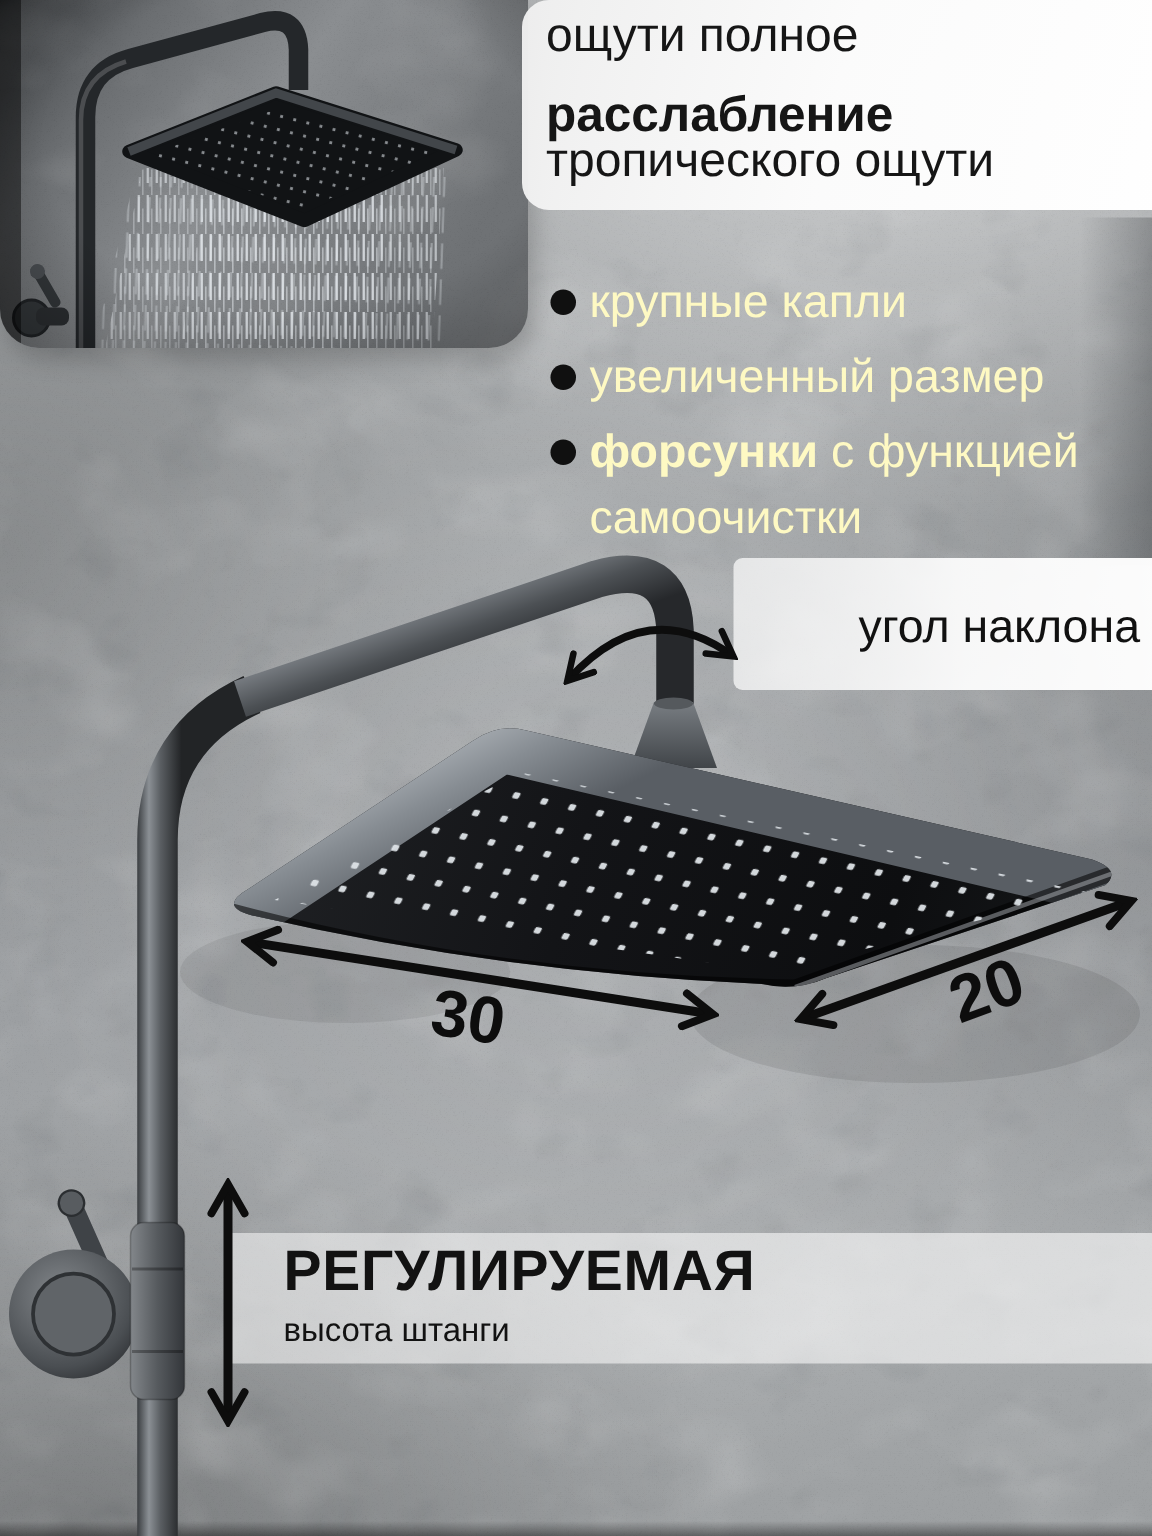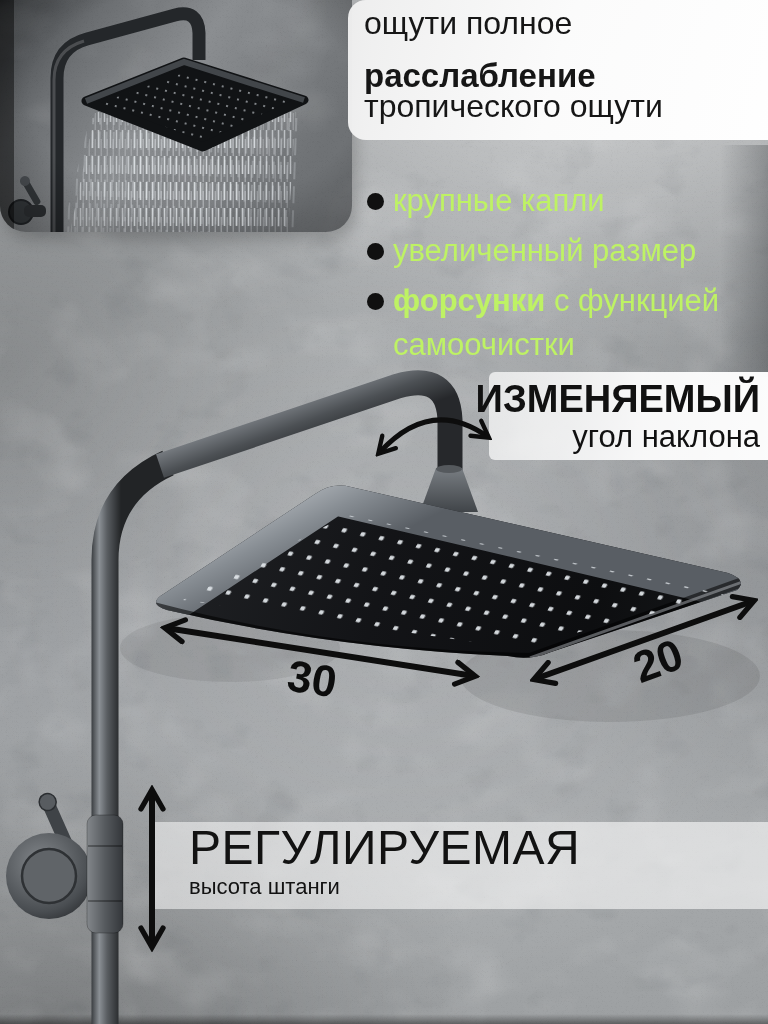--- a/index.html
+++ b/index.html
@@ -28,38 +28,38 @@
     overflow:hidden;box-shadow:4px 7px 16px rgba(0,0,0,0.20);}
 
   
   .panel-top{left:348px;top:0;width:468px;height:140px;z-index:4;
     border-radius:18px 0 0 18px;
     background:linear-gradient(105deg, rgba(240,240,240,0.96) 0%, rgba(252,252,252,0.98) 45%, #ffffff 100%);}
   .headline{padding:8px 0 0 16px;color:#161616;font-size:32px;line-height:31px;}
   .headline .b{font-weight:bold;font-size:33px;margin-top:21px;}
 
   .bullets{left:367px;top:179px;width:372px;z-index:4;list-style:none;margin:0;padding:0;
-    color:#bef264;font-size:31px;line-height:44px;}
+    color:#fef9c3;font-size:31px;line-height:44px;}
   .bullets li{display:flex;align-items:flex-start;margin:0 0 6px 0;}
   .bullets .dot{flex:0 0 auto;width:17px;height:17px;border-radius:50%;background:#101010;
     margin:14px 9px 0 0;}
   .bullets .bd{font-weight:bold;}
 
   .band-mid{left:489px;top:372px;width:279px;height:88px;z-index:4;border-radius:6px 0 0 6px;
     background:linear-gradient(to right, rgba(255,255,255,0.70), rgba(255,255,255,0.92) 55%, rgba(255,255,255,0.97));
     display:flex;flex-direction:column;justify-content:center;align-items:flex-end;
     padding-right:8px;box-sizing:border-box;color:#111;}
   .band-mid .t1{font-weight:bold;font-size:38px;line-height:38px;}
   .band-mid .t2{font-size:31px;line-height:33px;margin-top:2px;}
 
   .band-bottom{left:154px;top:822px;width:614px;height:87px;z-index:4;
     background:linear-gradient(to right, rgba(255,255,255,0.52), rgba(255,255,255,0.60));
     display:flex;flex-direction:column;justify-content:center;
     padding-left:35px;box-sizing:border-box;color:#121212;}
-  .band-bottom .t1{font-weight:normal;font-size:48px;line-height:38px;letter-spacing:0.5px;}
+  .band-bottom .t1{font-weight:bold;font-size:38px;line-height:38px;letter-spacing:0.5px;}
   .band-bottom .t2{font-size:22px;line-height:31px;margin-top:4px;}
 
   .annot{left:0;top:0;z-index:5;pointer-events:none;}
   .dim-label{z-index:6;font-weight:bold;font-size:44px;color:#0d0d0d;white-space:nowrap;}
   #lab30{left:312px;top:679px;transform:translate(-50%,-50%) rotate(9deg);}
   #lab20{left:658px;top:661px;transform:translate(-50%,-50%) rotate(-20deg);}
 </style>
 </head>
 <body>
 
@@ -253,21 +253,20 @@
       <span class="dot"></span>
       <span class="txt"><span class="bd"></span><span>увеличенный размер</span></span>
     </li>
     <li>
       <span class="dot"></span>
       <span class="txt"><span class="bd">форсунки</span><span> с функцией самоочистки</span></span>
     </li>
   </ul>
 
   <div class="abs band-mid">
-    <div class="t1">ИЗМЕНЯЕМЫЙ</div>
     <div class="t2">угол наклона</div>
   </div>
 
   <div class="abs band-bottom">
     <div class="t1">РЕГУЛИРУЕМАЯ</div>
     <div class="t2">высота штанги</div>
   </div>
 
   <svg class="abs annot" width="768" height="1024" viewBox="0 0 768 1024">
     <defs>

